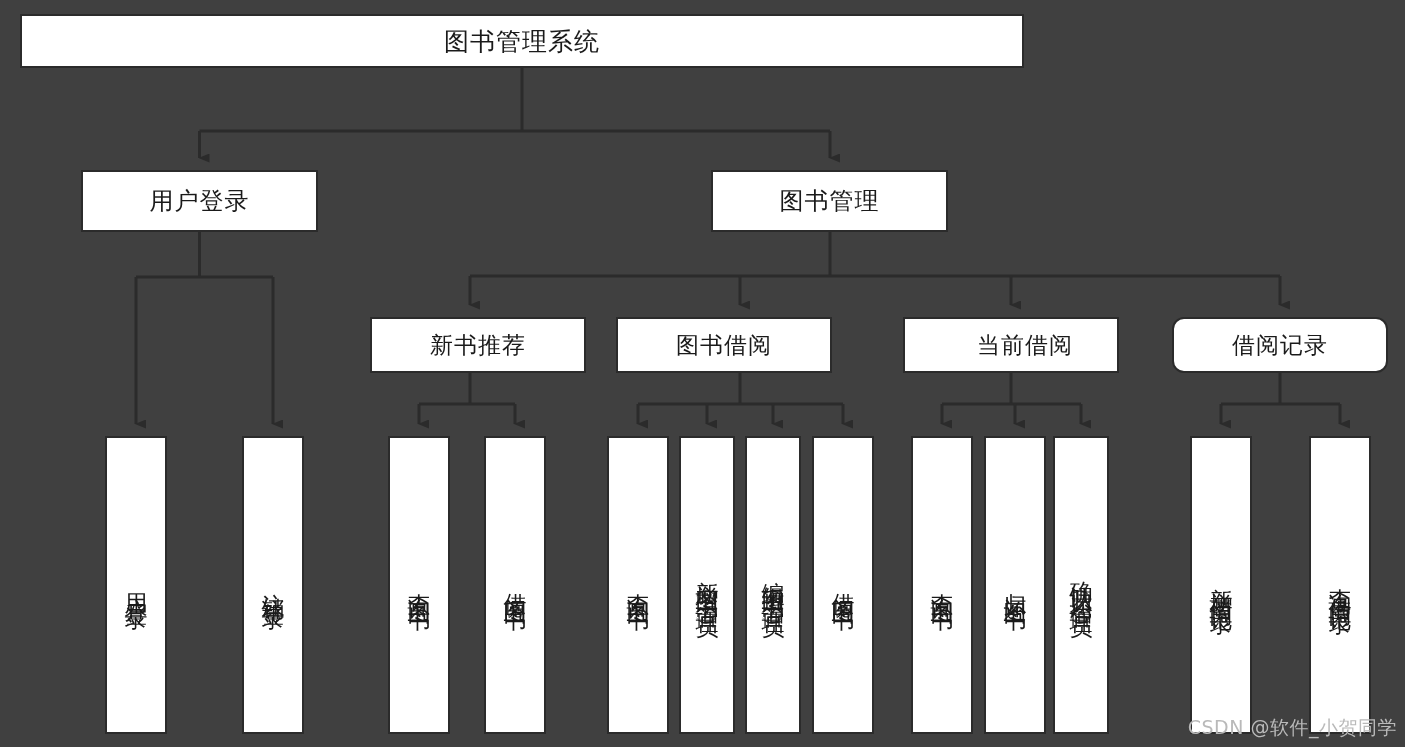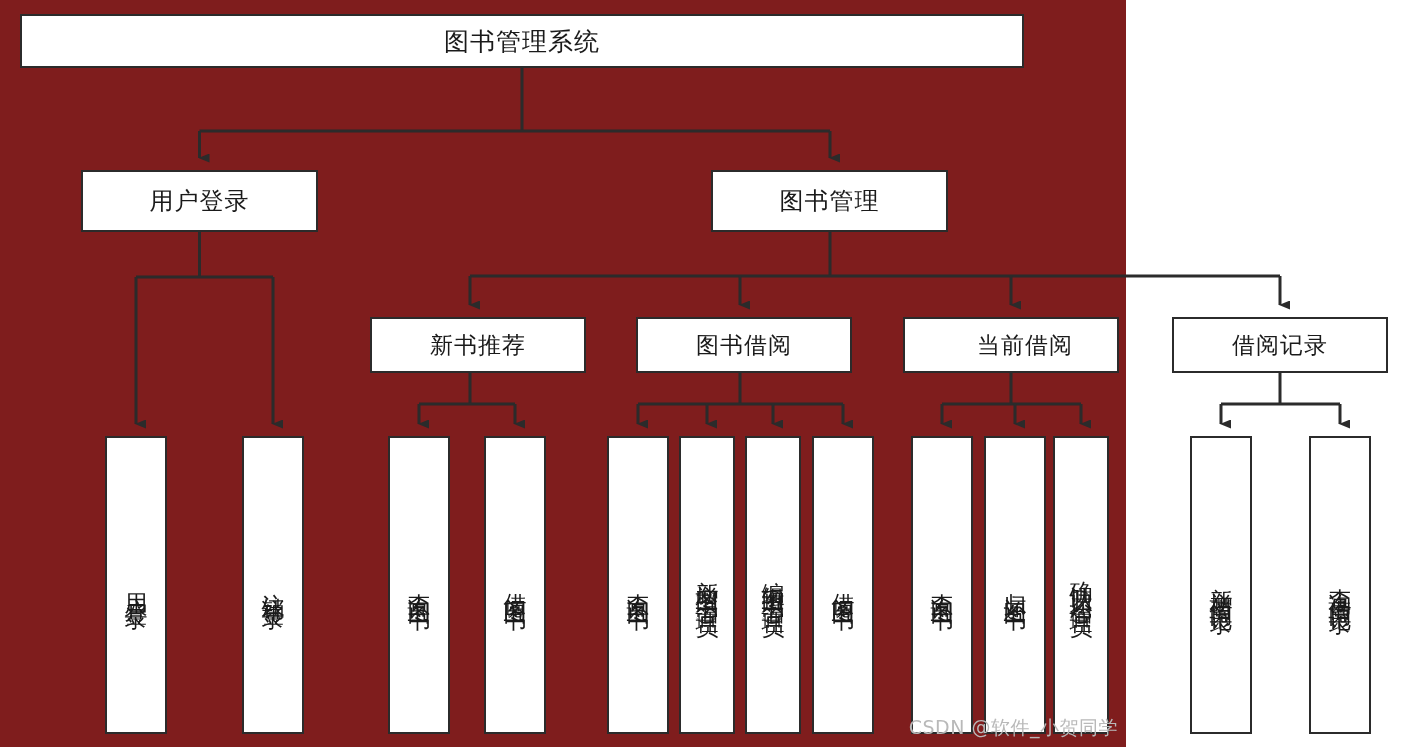--- a/index.html
+++ b/index.html
@@ -8,23 +8,23 @@
     background: #ffffff;
   }
   body {
     width: 1405px;
     height: 747px;
     font-family: "DejaVu Sans", "Liberation Sans", sans-serif;
     overflow: hidden;
   }
   #diagram-root {
     position: relative;
-    width: 1126px;
+    width: 1405px;
     height: 747px;
-    background: #7f1d1d;
+    background: #404040;
   }
   svg#diagram-svg {
     position: absolute;
     left: 0;
     top: 0;
     width: 1405px;
     height: 747px;
   }
   .node-box {
     position: absolute;
@@ -135,27 +135,27 @@
   <div class="node-box node-l1" style="left:81px; top:170px; width:237px; height:62px;">
     <span class="node-label">用户登录</span>
   </div>
   <div class="node-box node-l1" style="left:711px; top:170px; width:237px; height:62px;">
     <span class="node-label">图书管理</span>
   </div>
 
   <div class="node-box node-l2" style="left:362px; top:317px; width:216px; height:56px;margin-left:8px;">
     <span class="node-label">新书推荐</span>
   </div>
-  <div class="node-box node-l2" style="left:636px; top:317px; width:216px; height:56px;">
+  <div class="node-box node-l2" style="left:616px; top:317px; width:216px; height:56px;">
     <span class="node-label">图书借阅</span>
   </div>
   <div class="node-box node-l2" style="left:903px; top:317px; width:216px; height:56px;padding-left:28px;">
     <span class="node-label">当前借阅</span>
   </div>
-  <div class="node-box node-l2" style="left:1172px; top:317px; width:216px; height:56px;">
+  <div class="node-box node-l2" style="left:1172px; top:317px; width:216px; height:56px;border-radius:12px;">
     <span class="node-label">借阅记录</span>
   </div>
 
   <div class="node-box node-leaf" style="left:105px; top:436px; width:62px; height:298px;">
     <span class="node-label">用户登录</span>
   </div>
   <div class="node-box node-leaf" style="left:242px; top:436px; width:62px; height:298px;">
     <span class="node-label">注销登录</span>
   </div>
 

